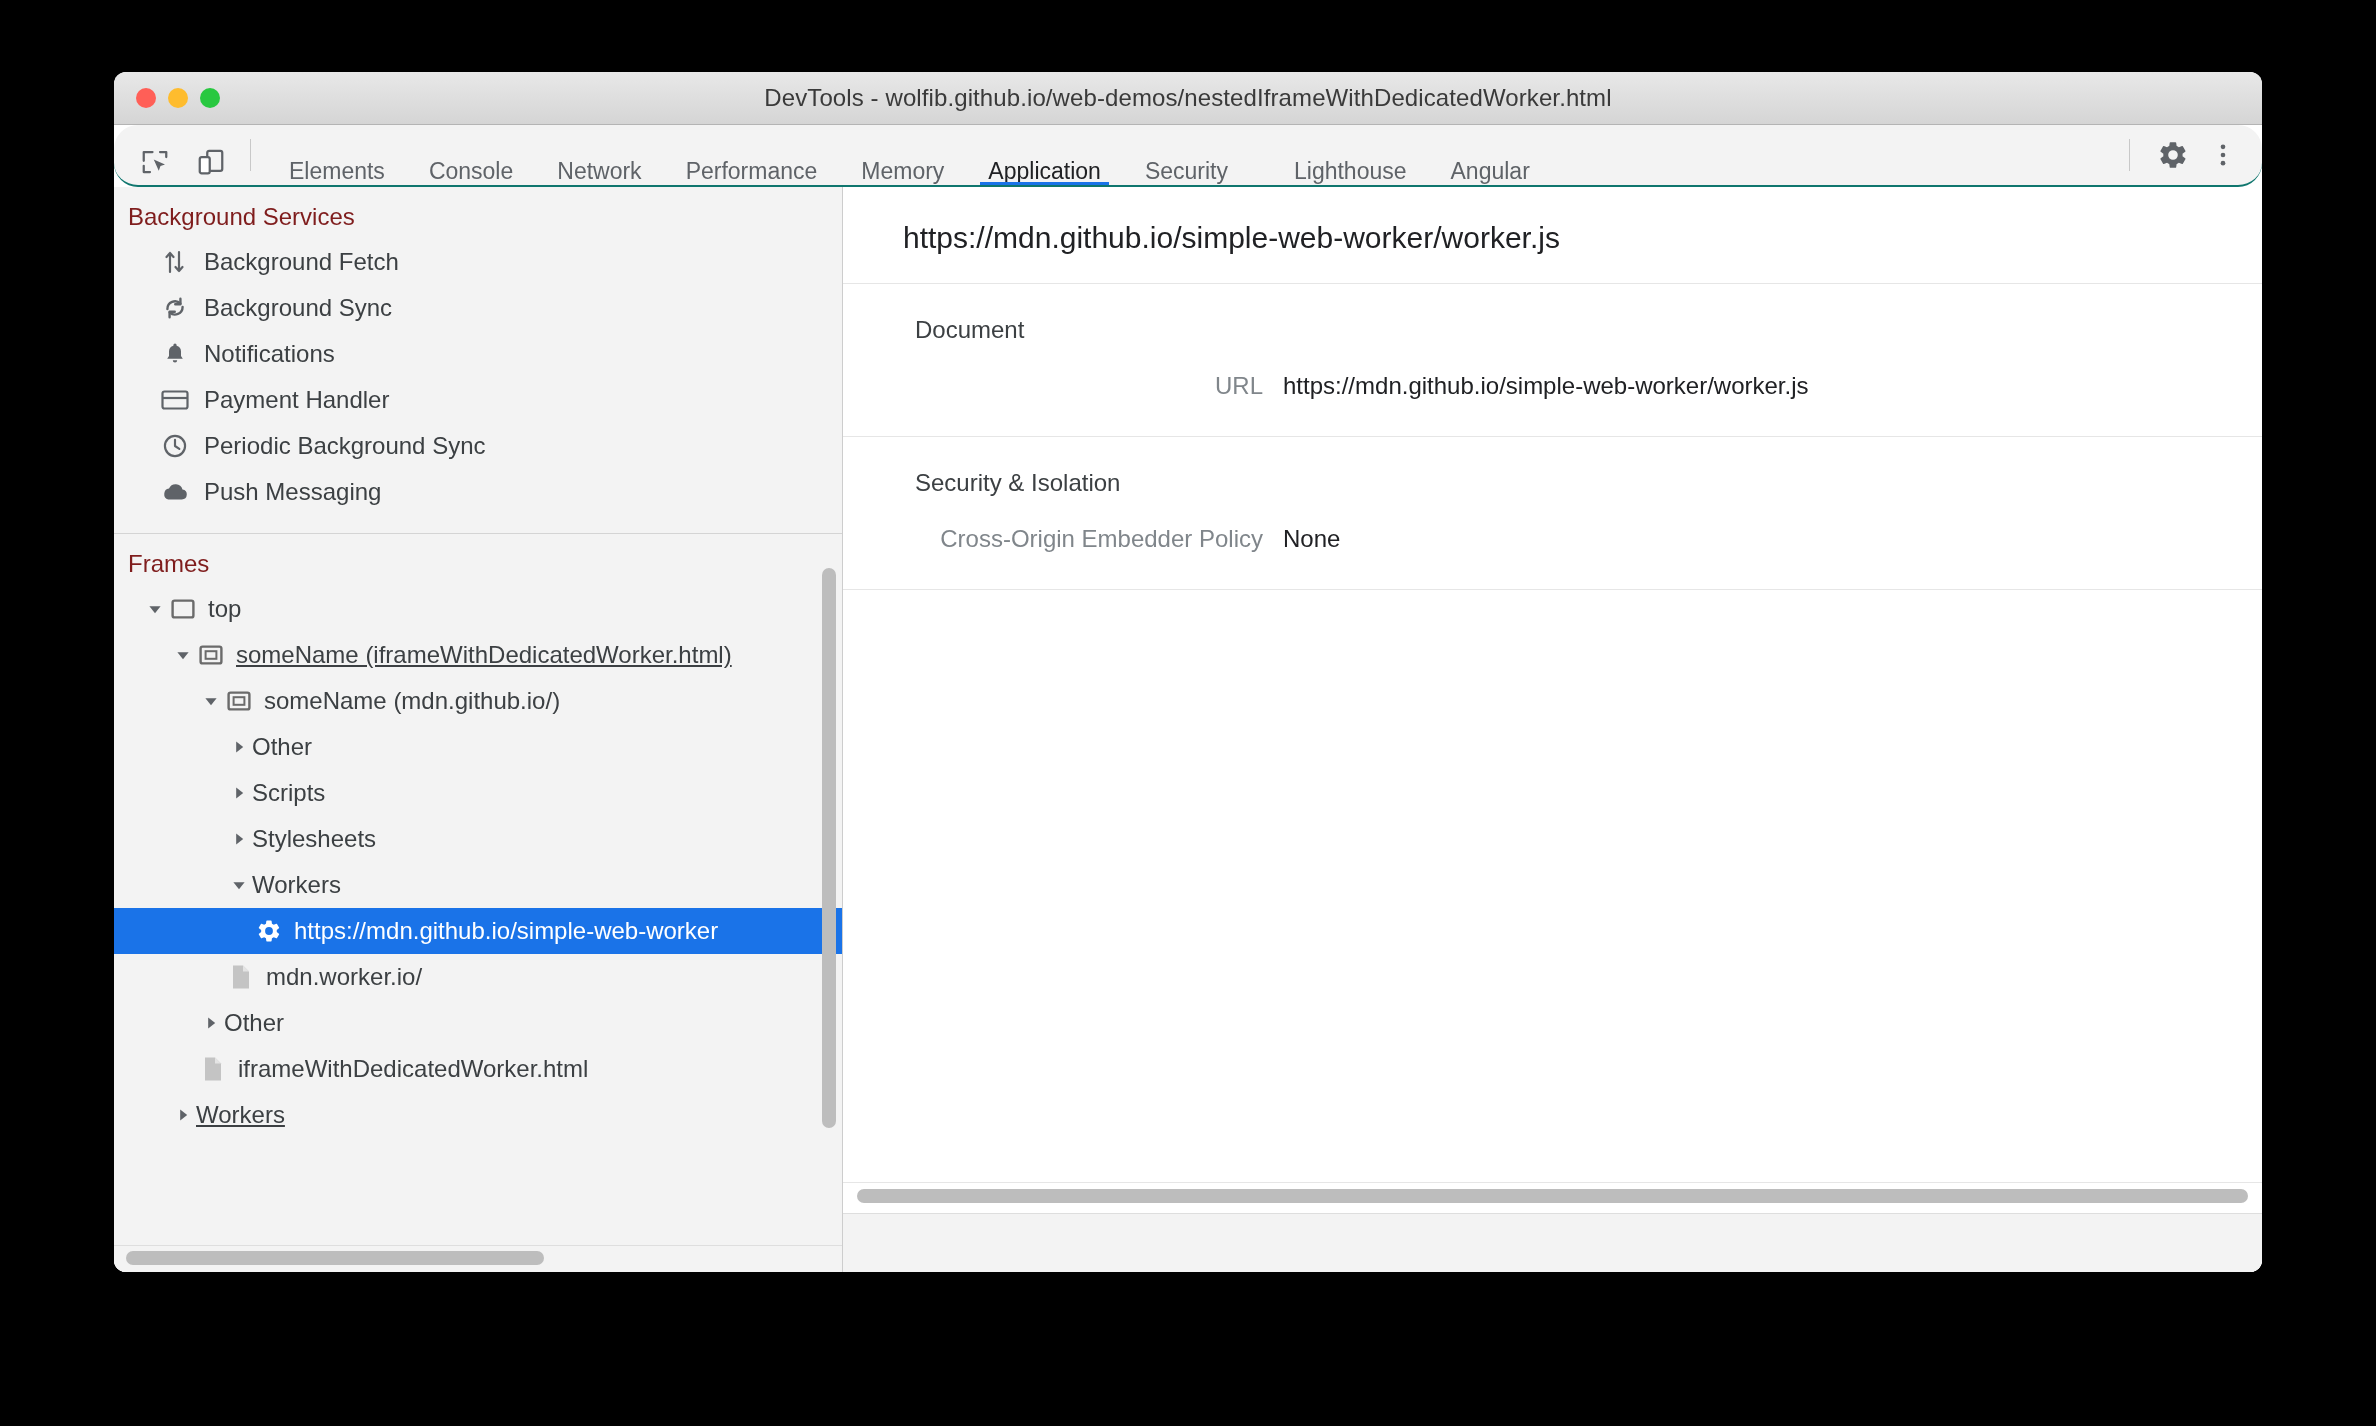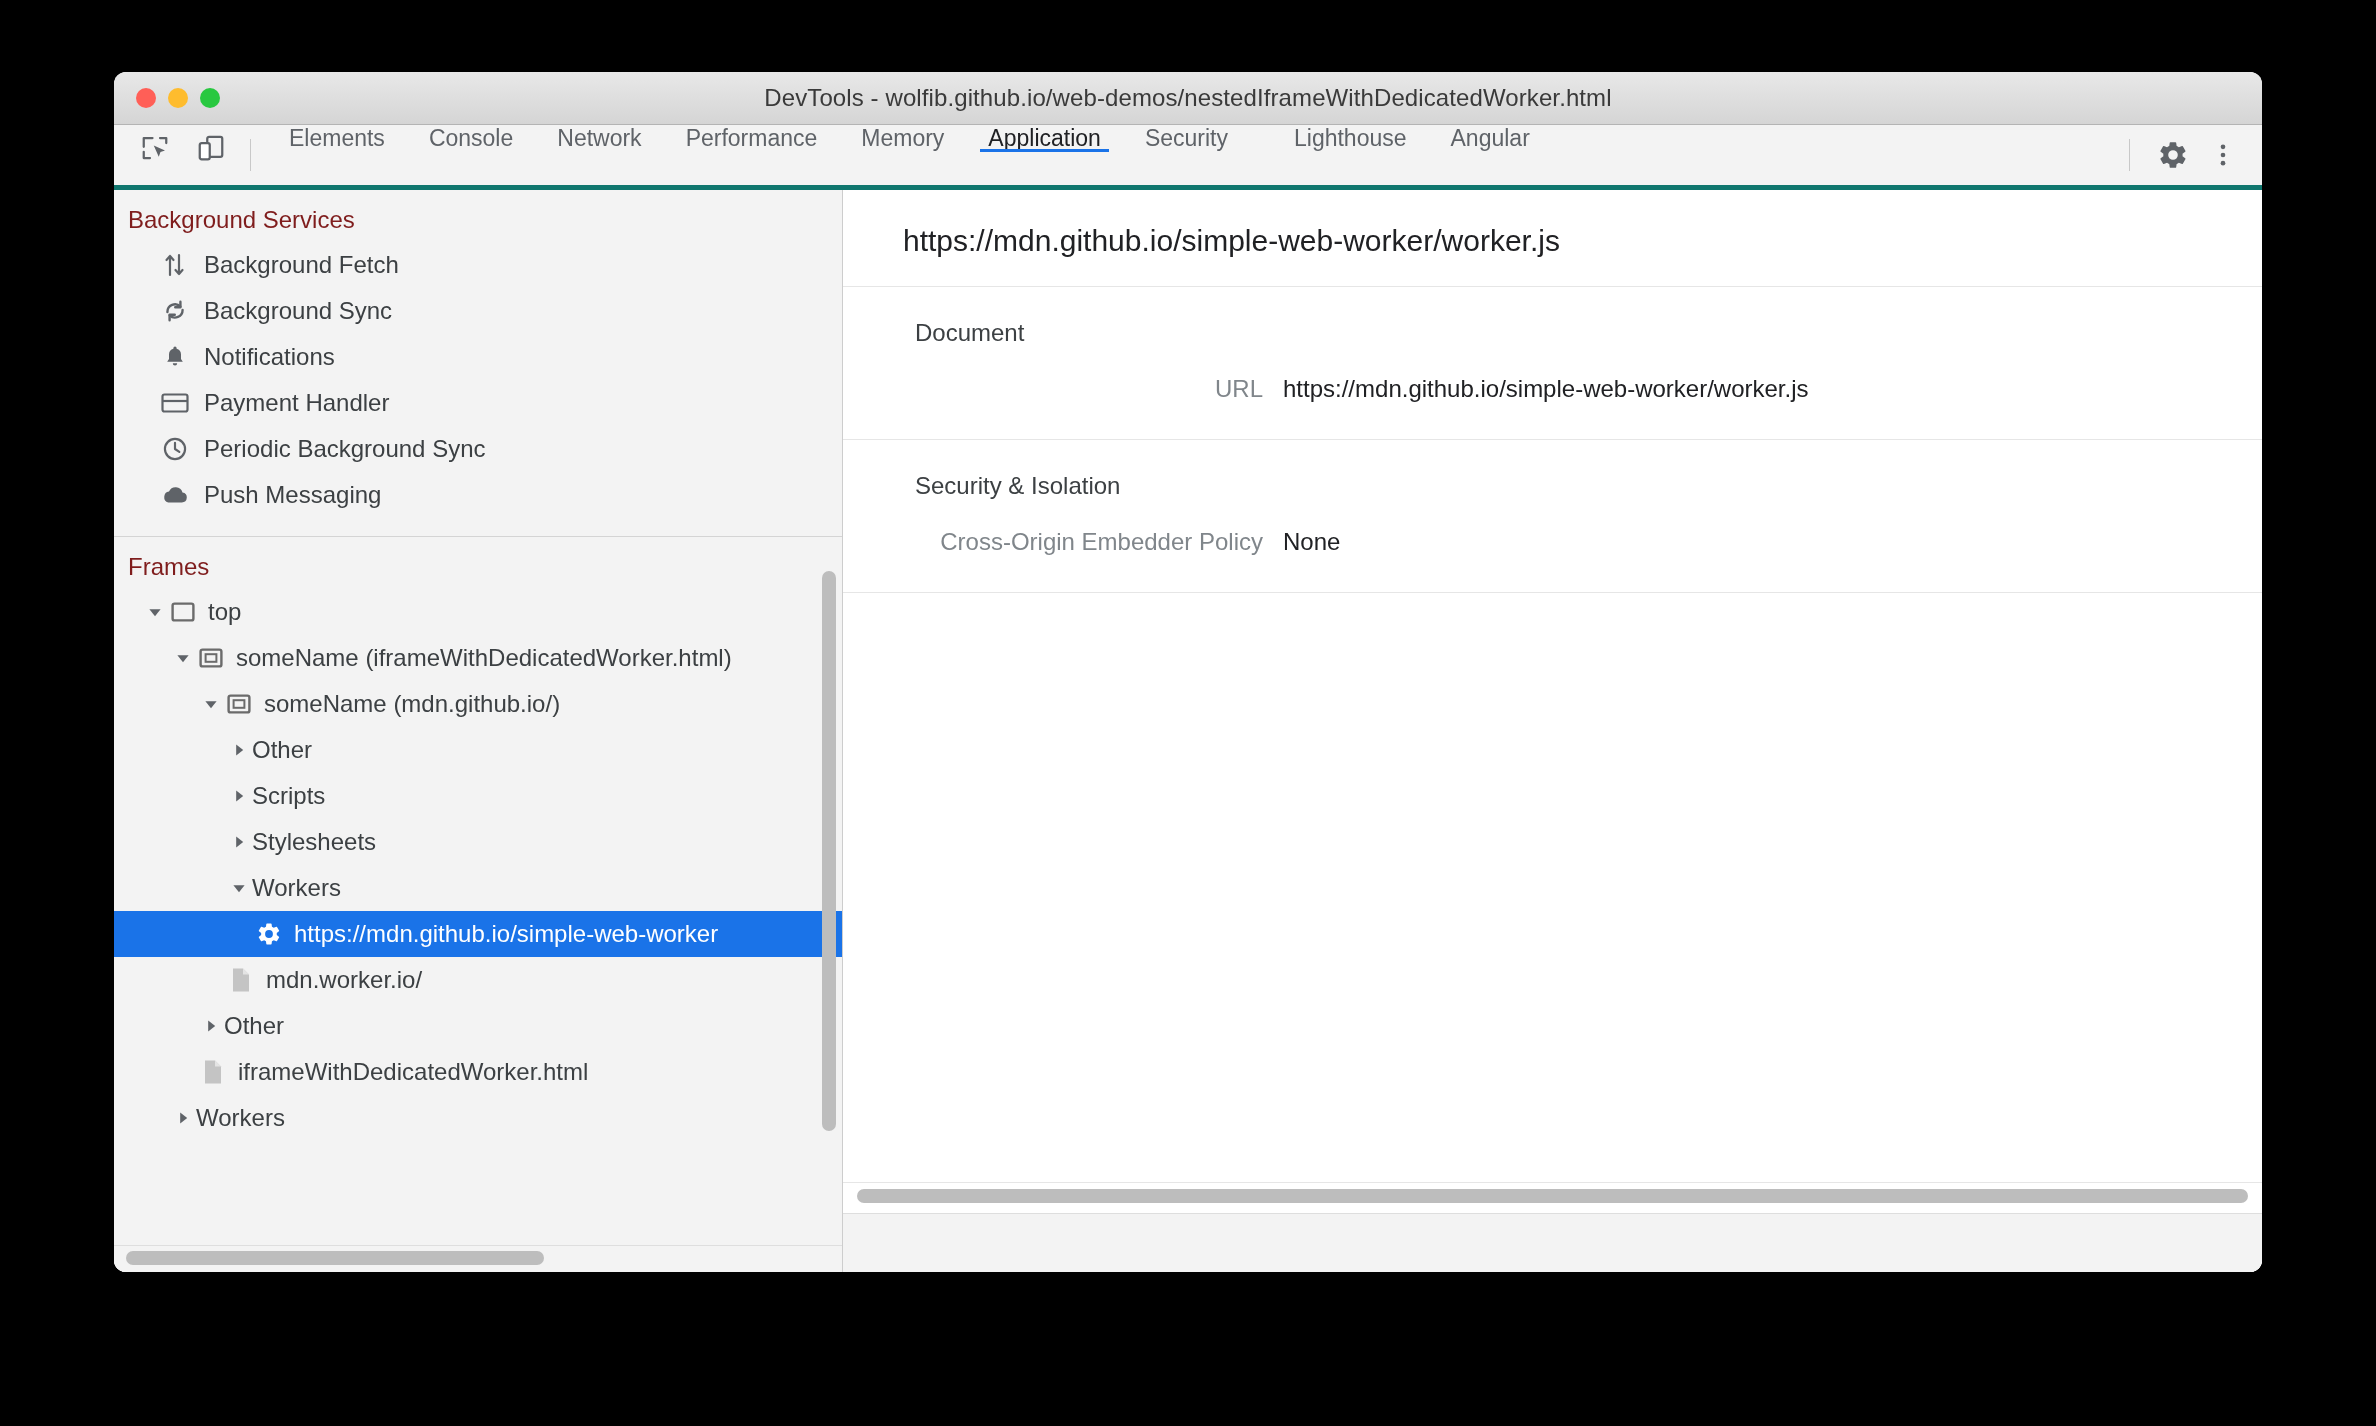--- a/index.html
+++ b/index.html
@@ -40,23 +40,24 @@
   .title-text {
     width: 100%; text-align: center;
     font-size: 24px; color: #3a3a3a; letter-spacing: 0.1px;
     white-space: nowrap;
   }
 
   
   .toolbar {
     height: 60px; flex: 0 0 60px;
     background: #f3f3f3;
-    border-bottom: 5px solid #0f766e;
-    display: flex; align-items: flex-start;
+    border-bottom: 2px solid #0f766e;
+    display: flex; align-items: flex-end;
     position: relative;
+    border-radius: 24px;
   }
   .tb-icons { display: flex; align-items: center; padding-left: 18px; gap: 10px; }
   .tb-icon {
     width: 46px; height: 46px;
     display: flex; align-items: center; justify-content: center;
     border-radius: 4px;
   }
   .vsep { width: 1px; background: #c8c8c8; margin: 14px 16px; height: 32px; align-self: center; }
   .tabs { display: flex; align-items: stretch; }
   .tab {
@@ -109,21 +110,21 @@
     height: 46px;
     font-size: 24px; color: #3c4043;
     white-space: nowrap;
     position: relative;
   }
   .tree-row.selected { background: #1a73e8; color: #ffffff; width: 715px; }
   .twisty { width: 26px; flex: 0 0 26px; display:flex; align-items:center; justify-content:center; color:#5f6368; }
   .twisty svg { display: block; }
   .node-ico { width: 30px; flex: 0 0 30px; margin-right: 10px; display:flex; align-items:center; justify-content:center; }
   .ind1 { padding-left: 28px; }
-  .ind2 { padding-left: 56px; }
+  .ind2 { padding-left: 56px; text-decoration: underline; }
   .ind3 { padding-left: 84px; }
   .ind4 { padding-left: 112px; }
   .ind5 { padding-left: 140px; }
 
   
   .vscroll {
     position: absolute; right: 6px; width: 14px;
     background: #bdbdbd; border-radius: 7px;
   }
   .hscroll {

